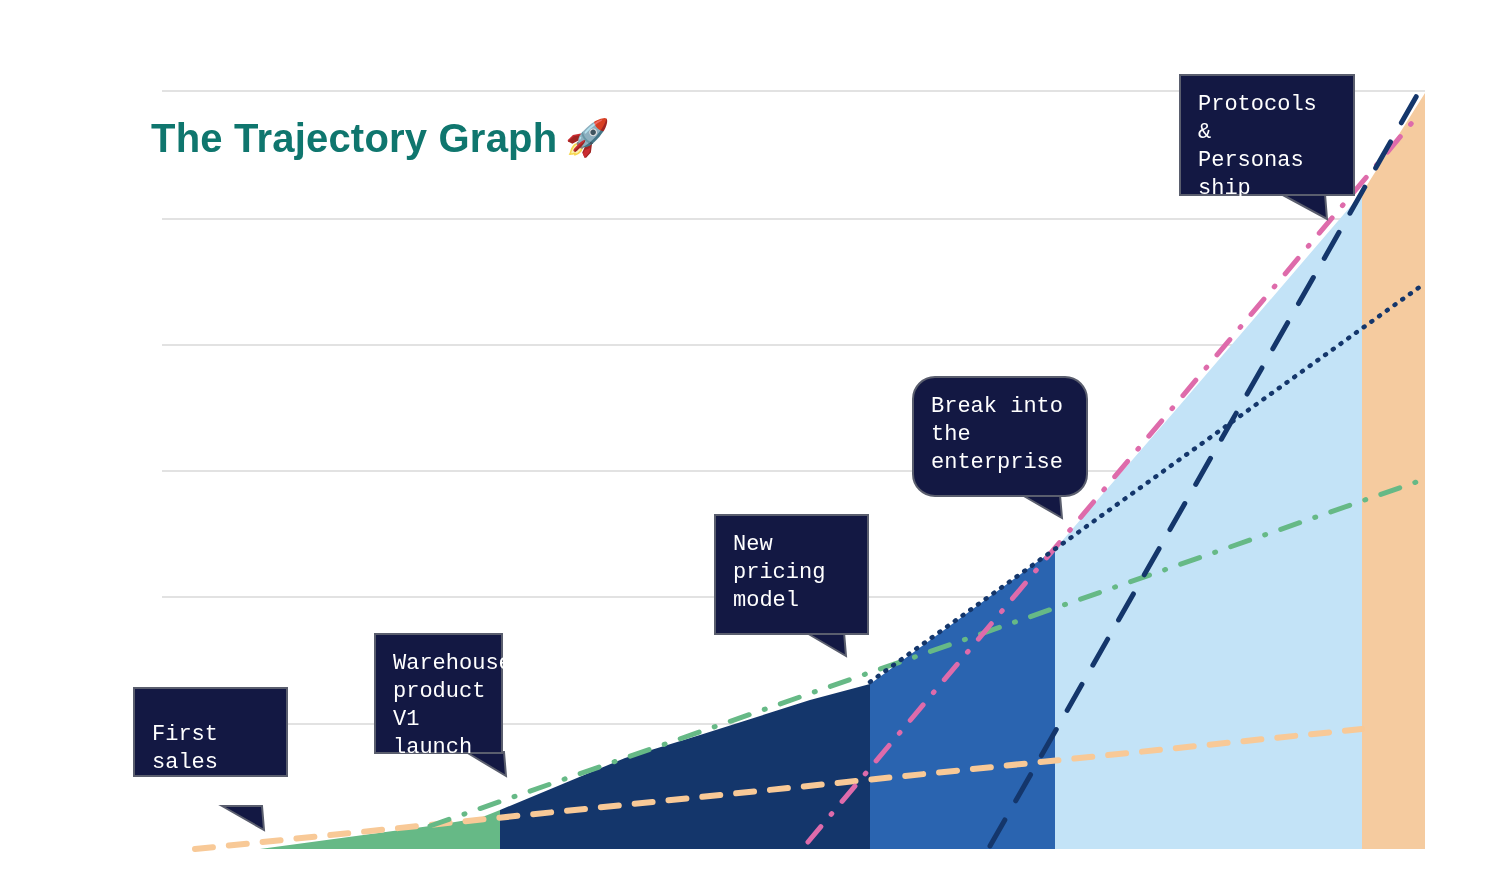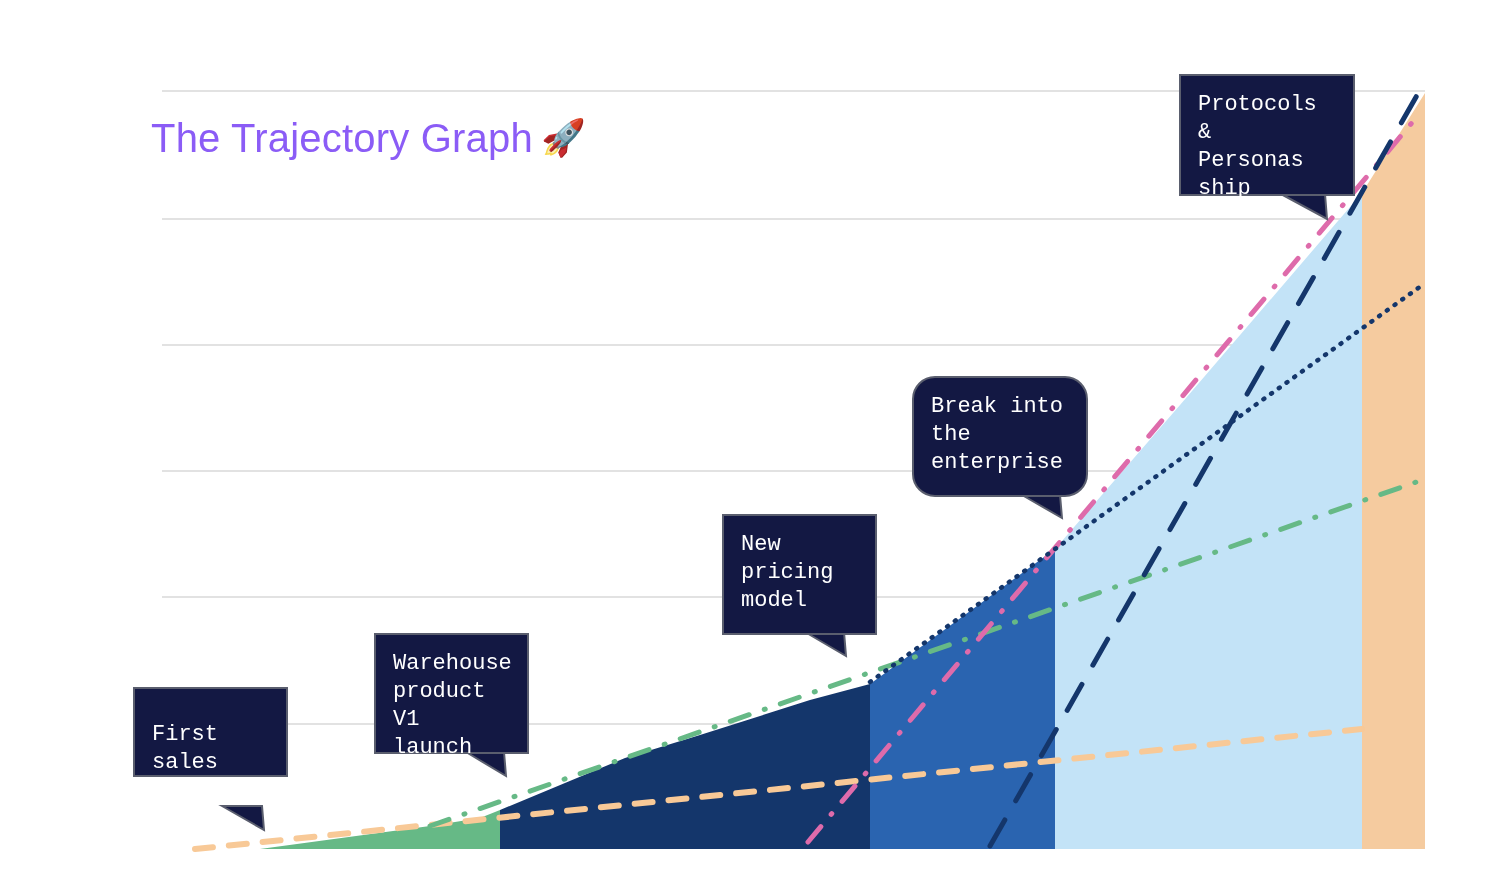--- a/index.html
+++ b/index.html
@@ -1,17 +1,17 @@
 <!DOCTYPE html>
 <html><head>
 <meta charset="utf-8">
 <style>
   html, body { margin:0; padding:0; background:#ffffff; }
   body { width:1498px; height:892px; position:relative; overflow:hidden; font-family:"Liberation Sans", sans-serif; }
-  .title { position:absolute; left:151px; top:116px; font-family:"Liberation Sans", sans-serif; font-weight:normal; font-size:40px; color:#8b5cf6; letter-spacing:0.2px; white-space:nowrap; }
+  .title { position:absolute; left:151px; top:116px; font-family:"Liberation Sans", sans-serif; font-weight:bold; font-size:40px; color:#0f766e; letter-spacing:0.2px; white-space:nowrap; }
   .title .rocket { font-size:36px; margin-left:8px; vertical-align:2px; }
   svg.chart { position:absolute; left:0; top:0; }
   .callout { position:absolute; background:#131843; color:#ffffff; font-family:Liberation Mono, monospace; font-size:22px; line-height:28px; padding:15px 17px; box-sizing:border-box; border:2px solid #5a5e6e; white-space:pre-line; }
 </style>
 </head>
 <body>
 
 <div class="title">
   <span>The Trajectory Graph</span><span class="rocket">🚀</span>
 </div>
@@ -52,24 +52,24 @@
     <polygon points="222,806 264,830 262,806"></polygon>
     <polygon points="466,752 506,776 504,752"></polygon>
     <polygon points="805,632 846,656 844,632"></polygon>
     <polygon points="1022,495 1062,518 1060,495"></polygon>
     <polygon points="1281,194 1327,219 1325,194"></polygon>
   </g>
 </svg>
 
 <div class="callout" style="left:133px; top:687px; width:155px; height:90px; padding-top:32px;">First sales
 person</div>
-<div class="callout" style="left:374px; top:633px; width:155px; height:121px;">Warehouse
+<div class="callout" style="left:374px; top:633px; width:129px; height:121px;">Warehouse
 product V1
 launch</div>
-<div class="callout" style="left:714px; top:514px; width:155px; height:121px;margin-left:8px;">New
+<div class="callout" style="left:714px; top:514px; width:155px; height:121px;">New
 pricing
 model</div>
 <div class="callout" style="left:912px; top:376px; width:176px; height:121px;border-radius:23px;">Break into
 the
 enterprise</div>
 <div class="callout" style="left:1179px; top:74px; width:176px; height:122px;">Protocols &amp;
 Personas
 ship</div>
 
 </body></html>

